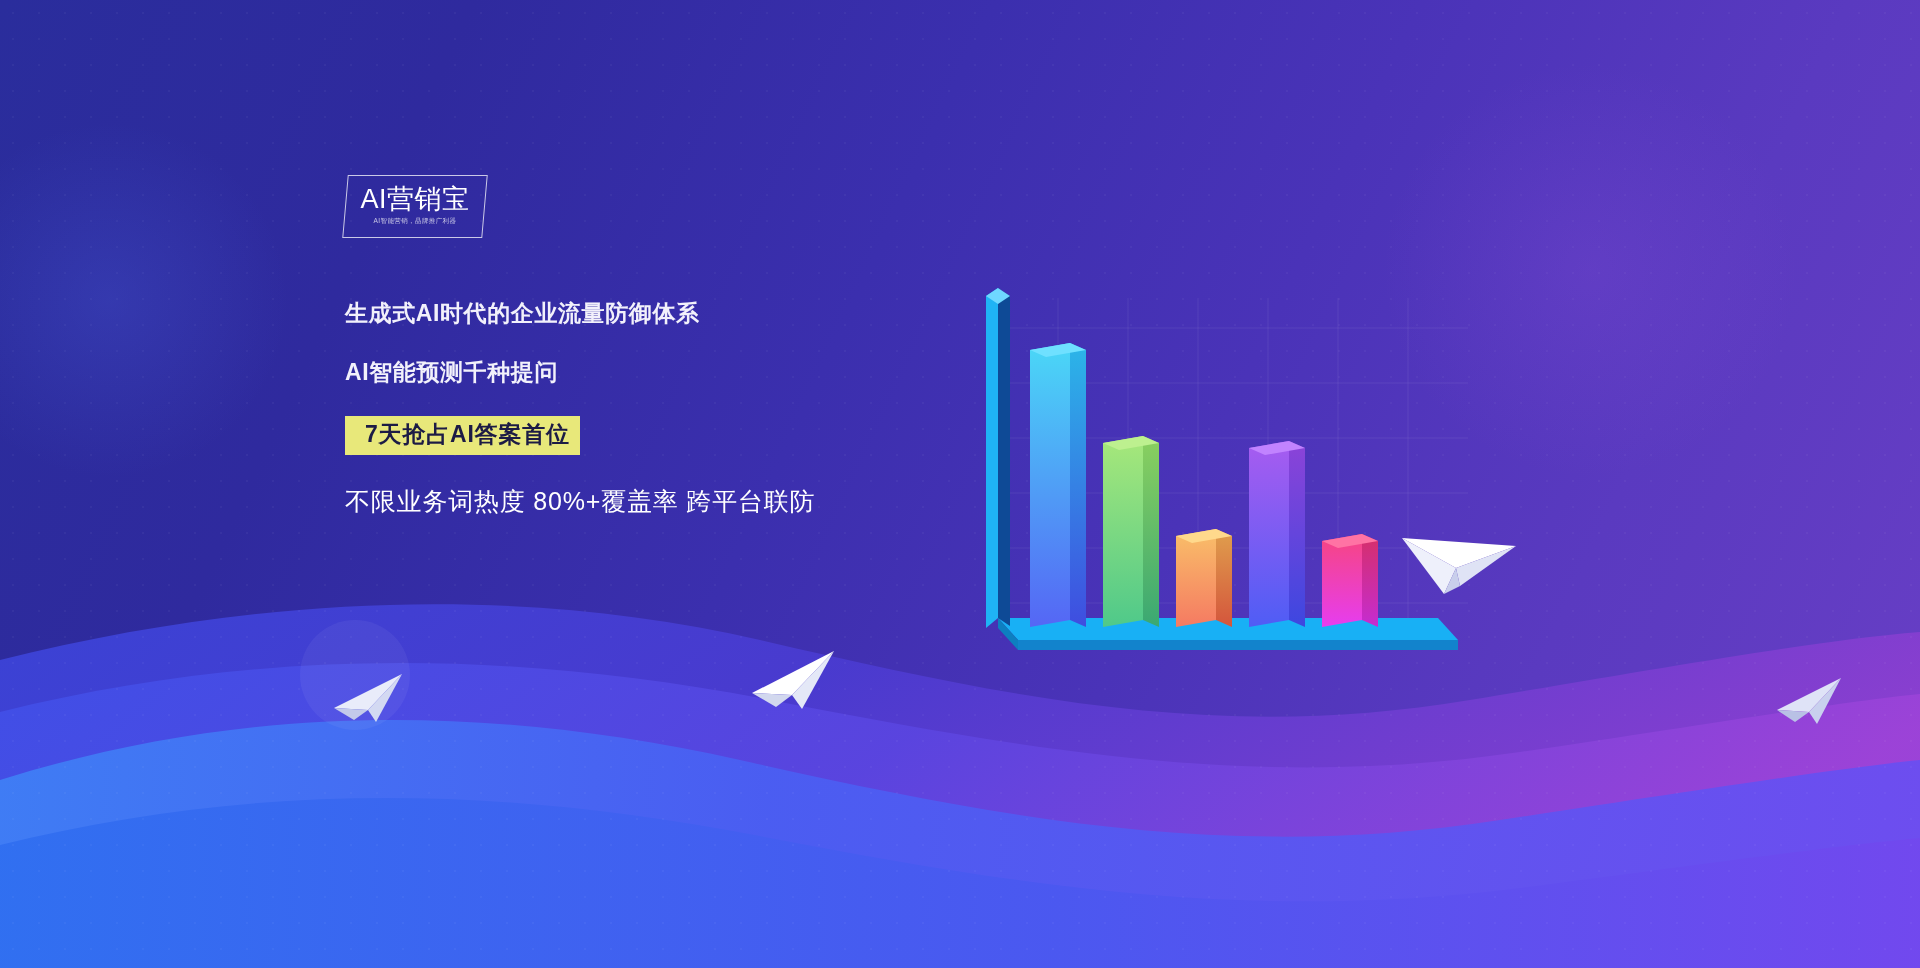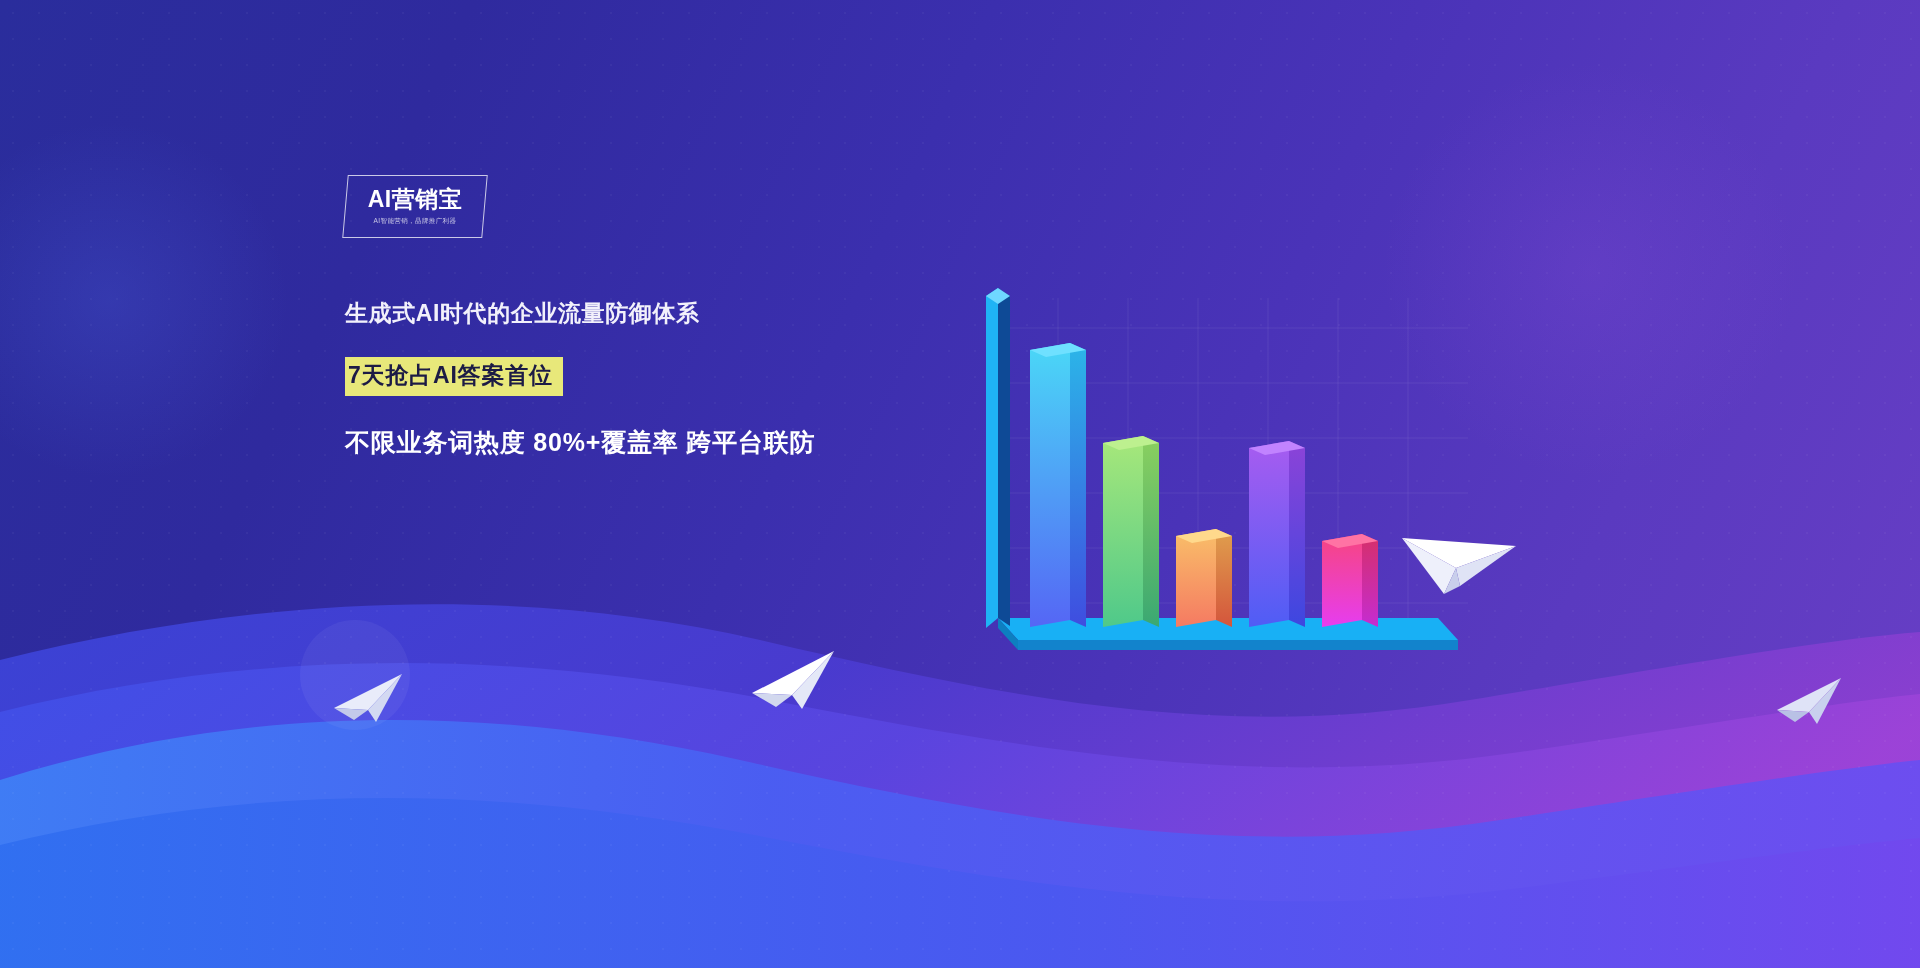--- a/index.html
+++ b/index.html
@@ -92,22 +92,22 @@
     width: 138px; height: 61px;
     border: 1.6px solid rgba(255,255,255,0.75);
     transform: skewX(-5deg);
   }
   .logo-text {
     position: absolute;
     left: 9px; top: 9px;
     width: 122px;
     text-align: center;
     color: #ffffff;
-    font-size: 23px;
-    font-weight: bold;
+    font-size: 27px;
+    font-weight: normal;
     letter-spacing: 0.5px;
     line-height: 30px;
     white-space: nowrap;
   }
   .logo-tagline {
     position: absolute;
     left: 9px; top: 42px;
     width: 122px;
     text-align: center;
     color: rgba(255,255,255,0.72);
@@ -140,32 +140,32 @@
   .highlight-wrap {
     margin: 0 0 30px 0;
   }
   .highlight-line {
     display: inline-block;
     background: #e8e87a;
     color: #1c1b45;
     font-size: 23px;
     font-weight: bold;
     letter-spacing: 0.8px;
-    padding: 6px 10px 8px 3px;
+    padding: 6px 10px 8px 20px;
     white-space: nowrap;
     line-height: 1.1;
   }
 
   .foot-line {
     color: #ffffff;
     font-size: 25px;
     letter-spacing: 0.8px;
     white-space: nowrap;
     margin: 0;
-    font-weight: 700;
+    font-weight: 400;
   }
 
   
   .chart-art {
     position: absolute;
     left: 968px;
     top: 288px;
     width: 520px;
     height: 390px;
     z-index: 30;
@@ -238,20 +238,21 @@
 
     <div class="logo-box">
       <div class="logo-frame"></div>
       <div class="logo-text">AI营销宝</div>
       <div class="logo-tagline">AI智能营销，品牌推广利器</div>
     </div>
 
 
     <p class="sub-line">生成式AI时代的企业流量防御体系</p>
 
+    <p class="sub-line">AI智能预测千种提问</p>
 
     <div class="highlight-wrap">
       <span class="highlight-line">7天抢占AI答案首位</span>
     </div>
 
     <p class="foot-line">不限业务词热度 80%+覆盖率 跨平台联防</p>
   </div>
 
   <div class="chart-art">
     <svg viewBox="0 0 520 390">

